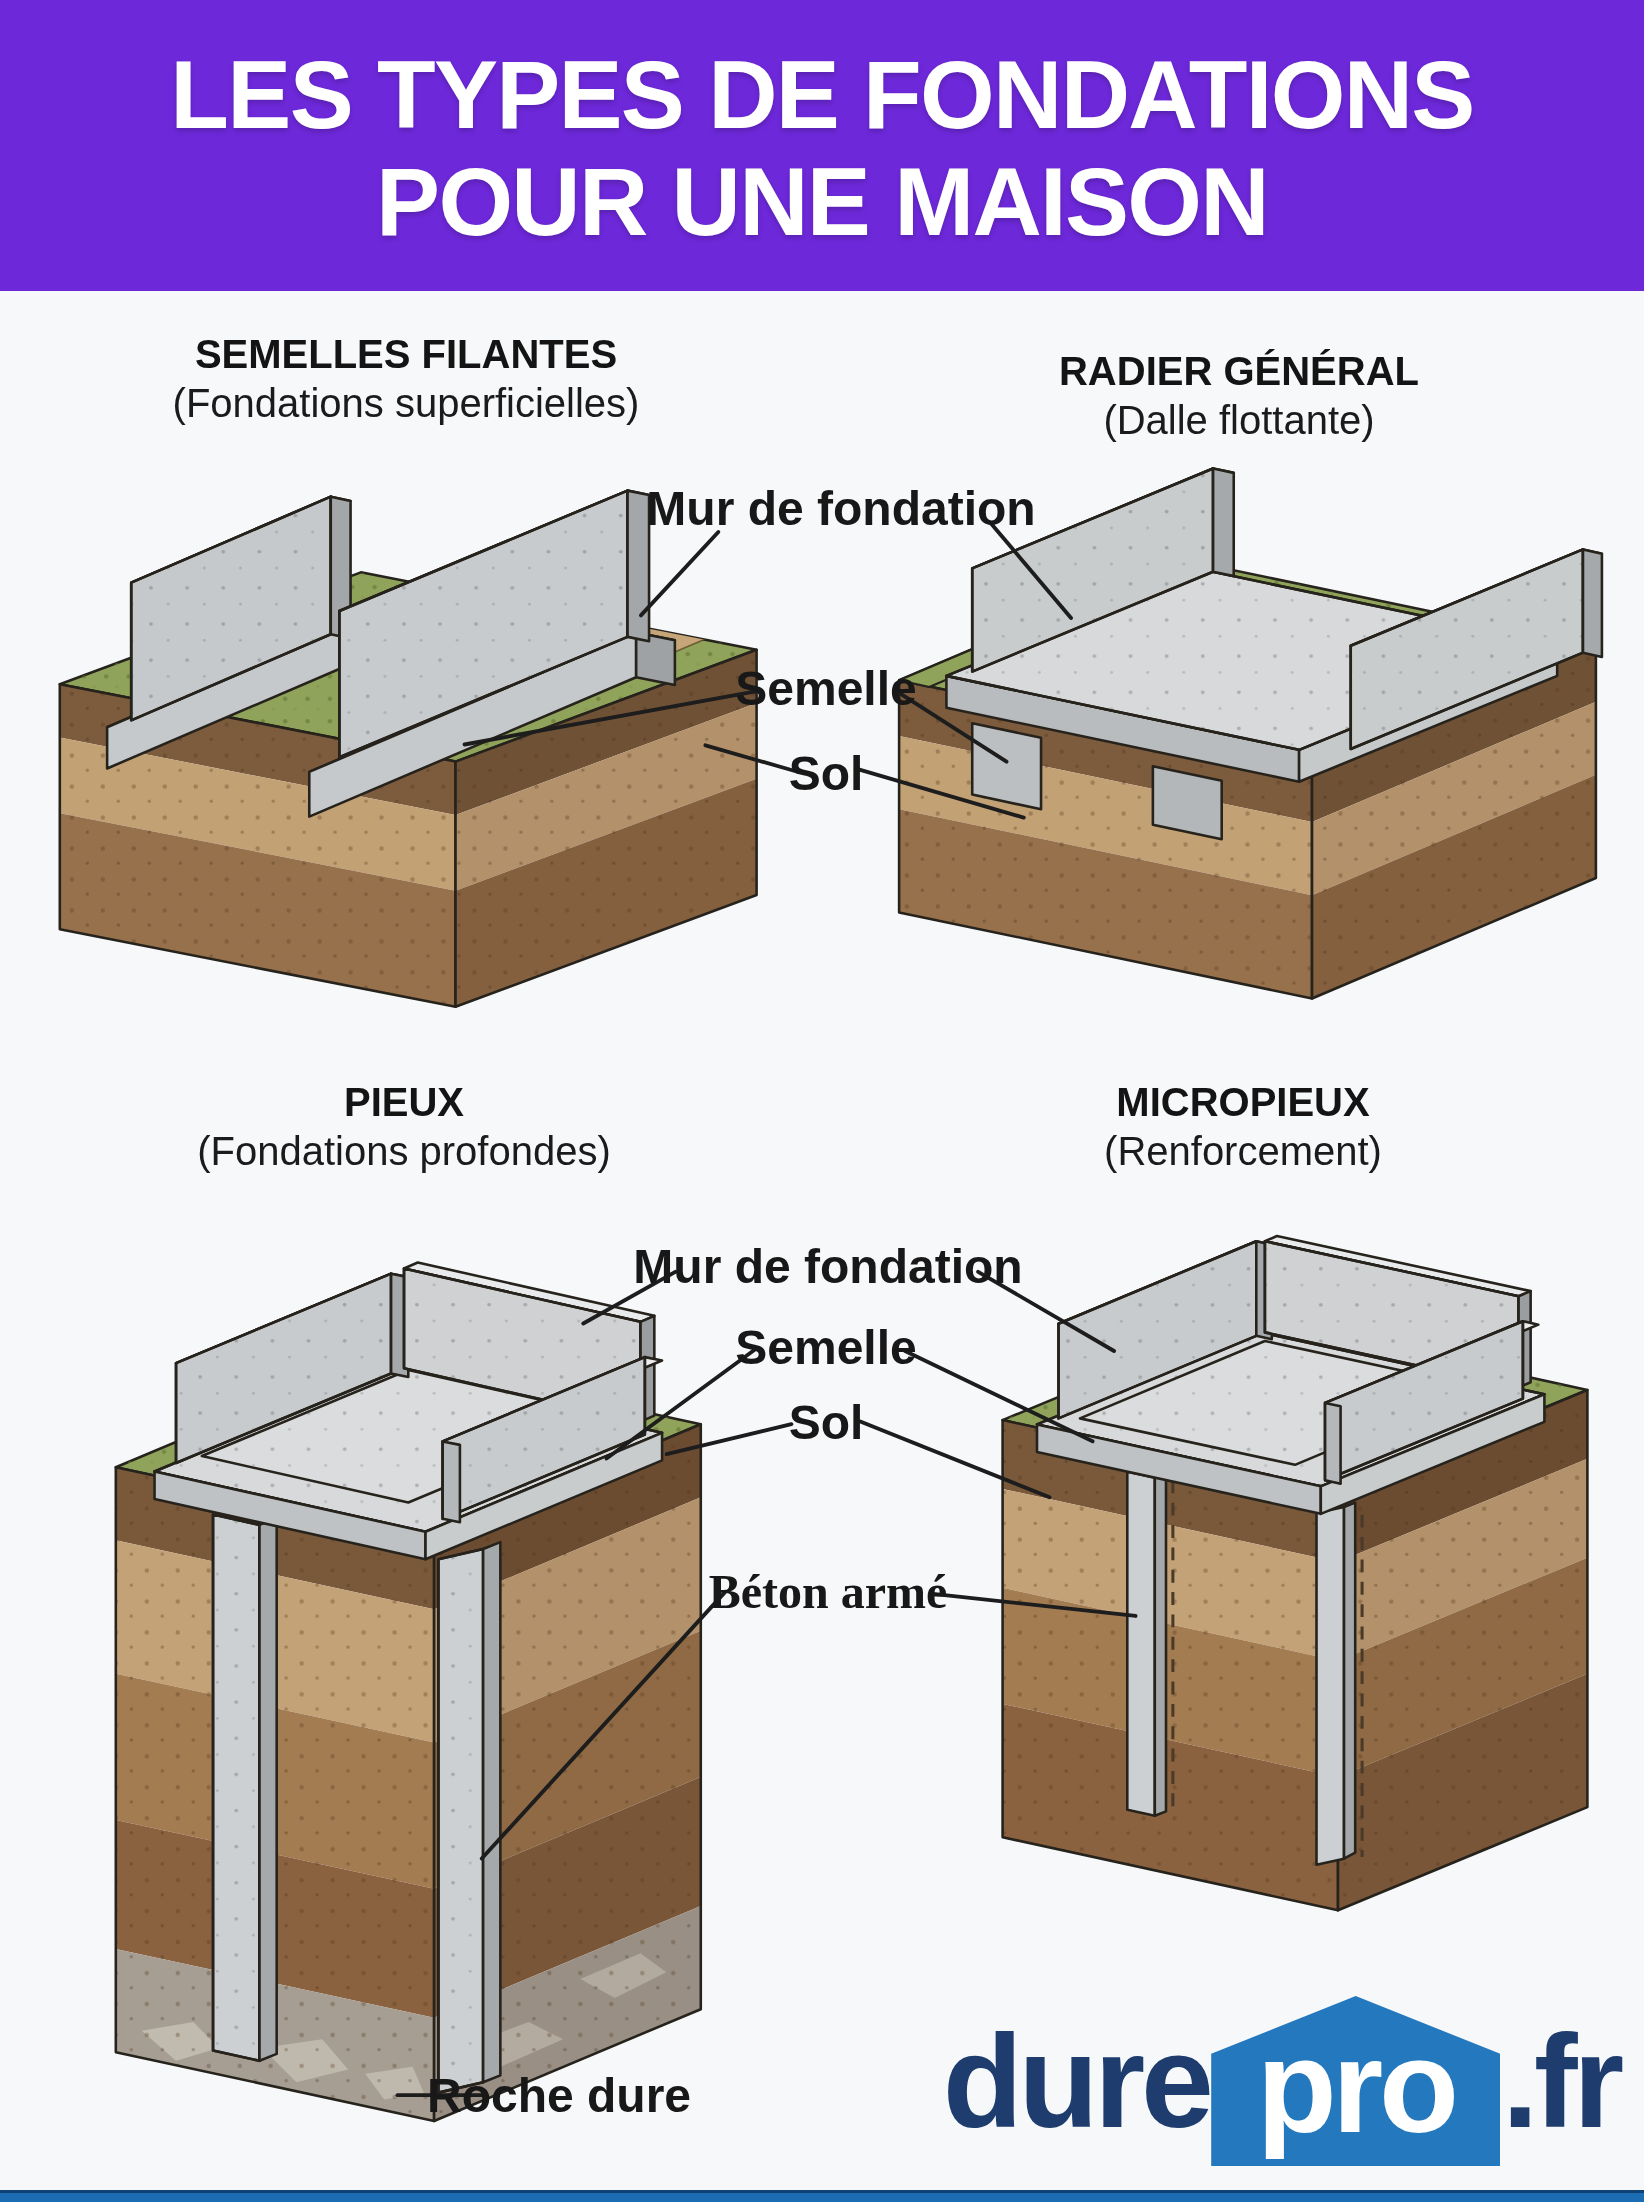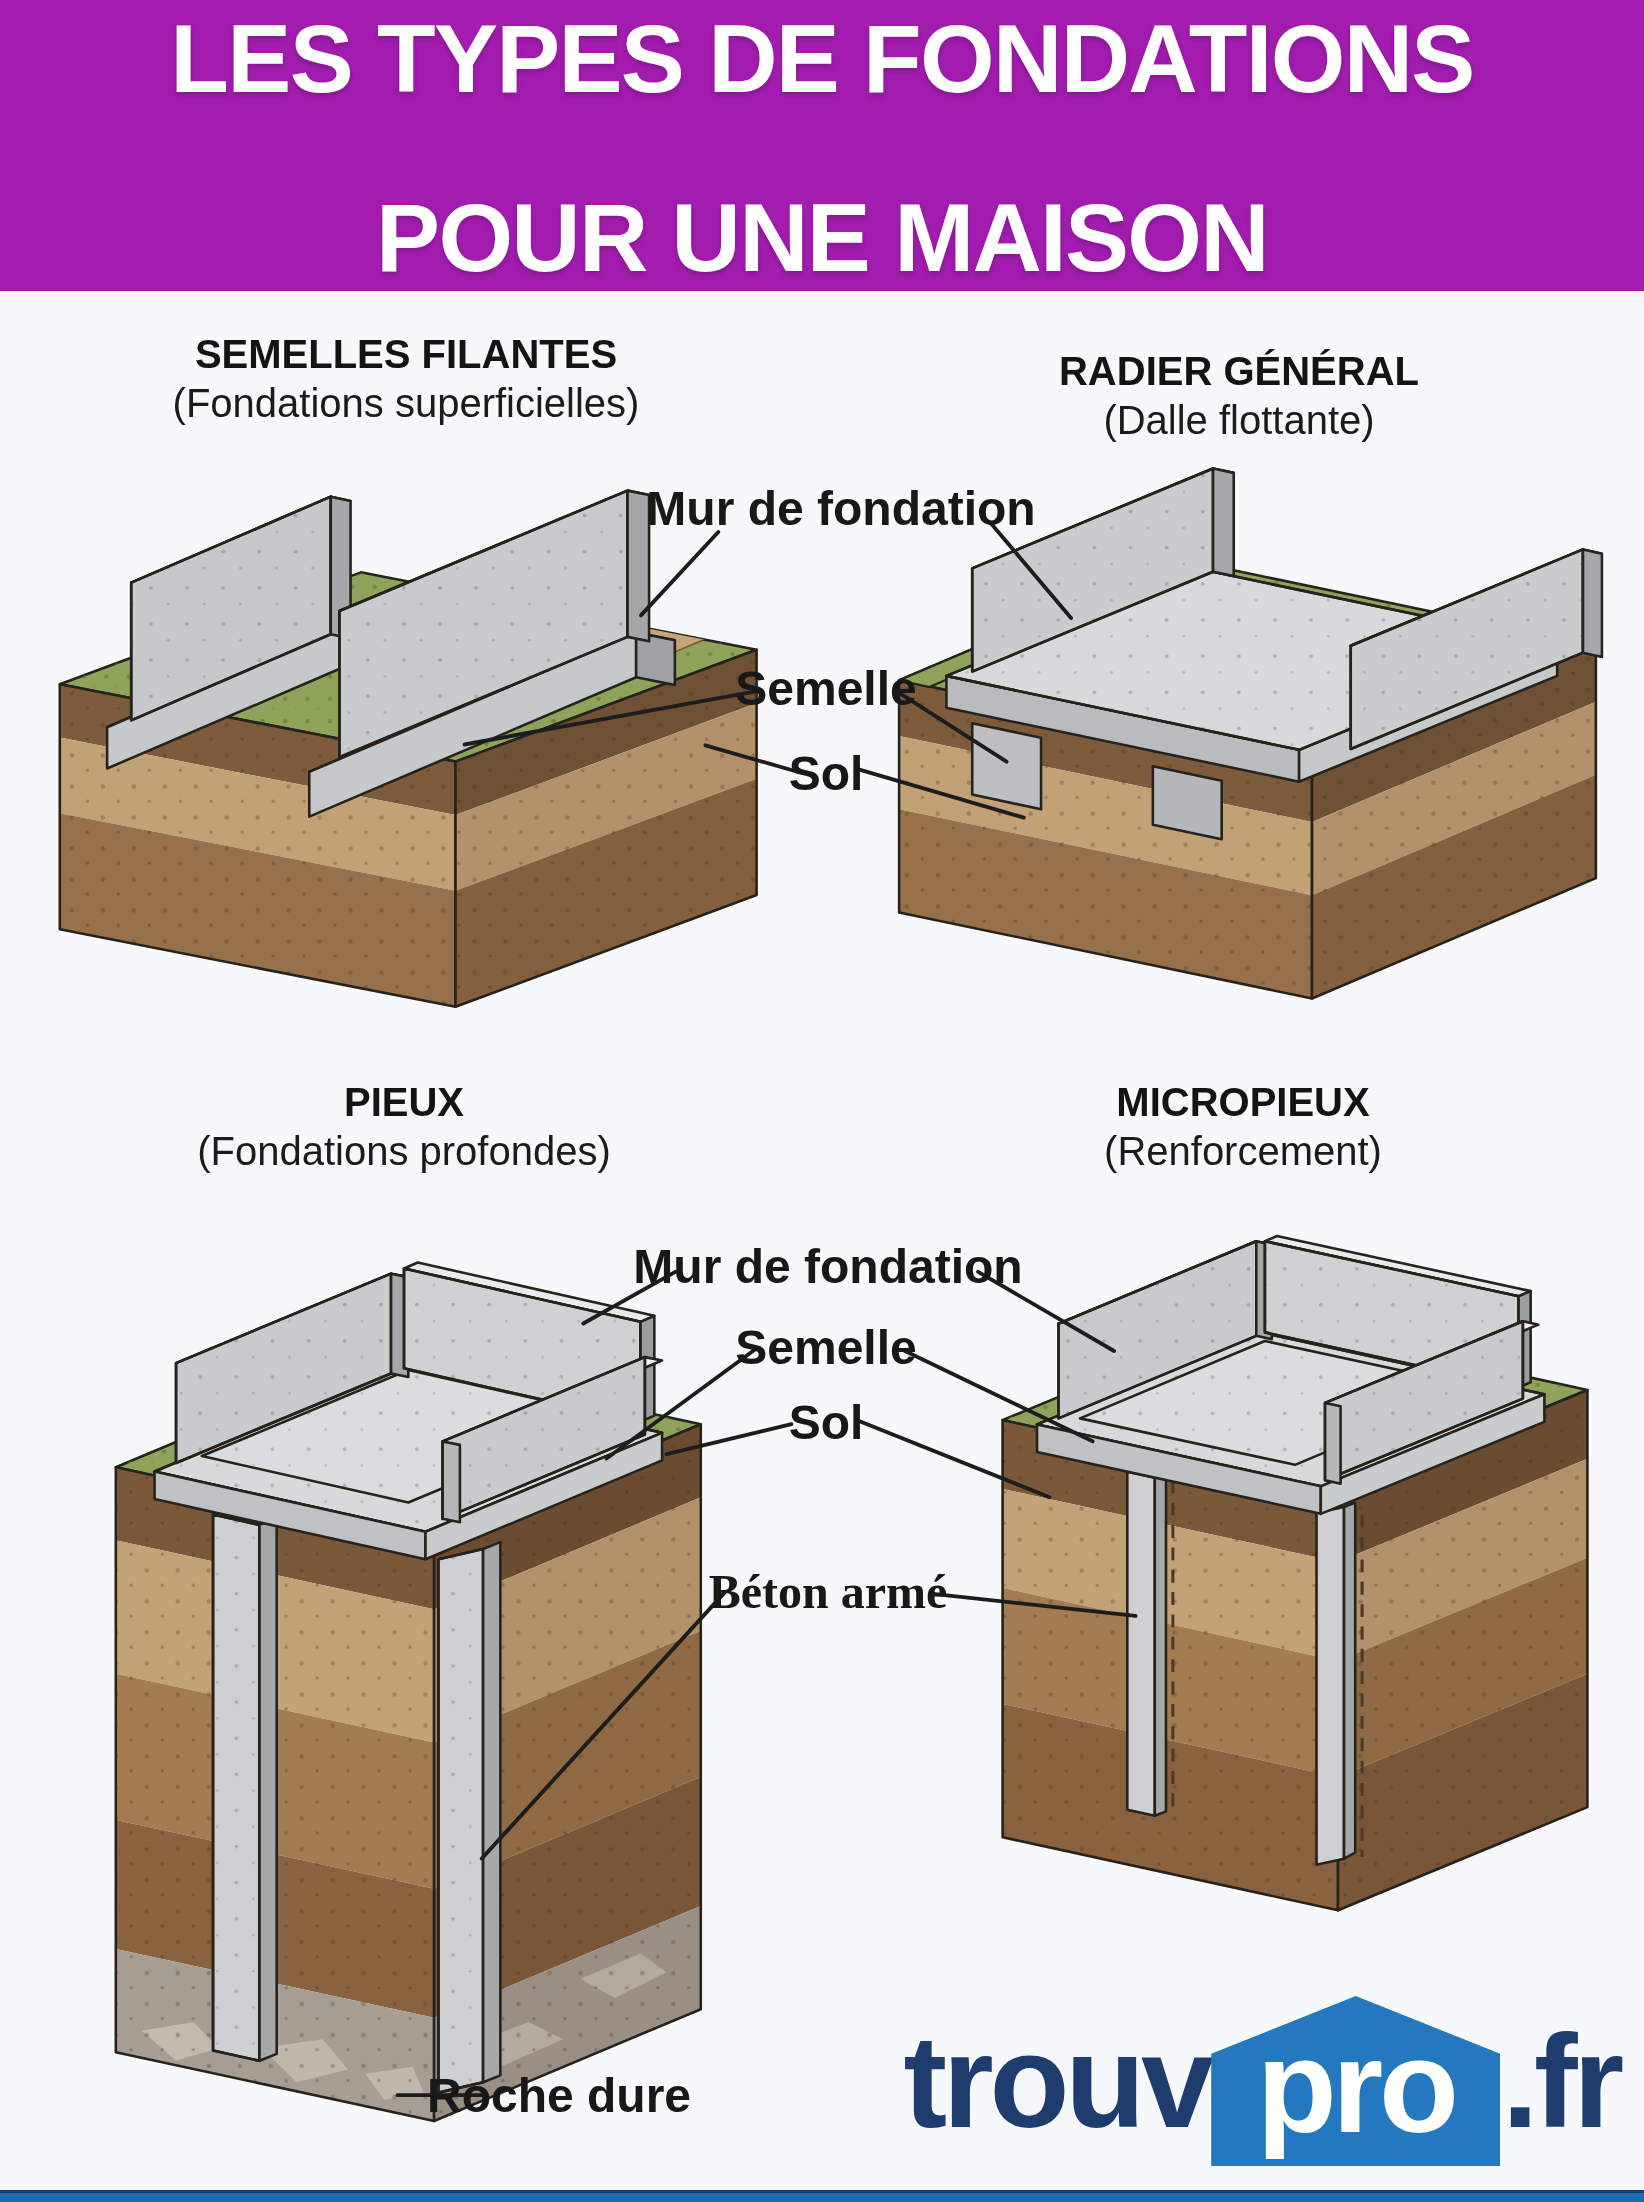--- a/index.html
+++ b/index.html
@@ -5,22 +5,22 @@
   html,body{margin:0;padding:0;background:#e9eef2;}
   .page{
     position:relative;width:1644px;height:2203px;overflow:hidden;
     background:#f6f8fa;
     font-family:"Liberation Sans","DejaVu Sans",sans-serif;
     color:#151515;
   }
   
   .header{
     position:absolute;left:0;top:0;width:1644px;height:291px;
-    background:#a21caf;
-    display:flex;flex-direction:column;align-items:center;justify-content:space-between;
+    background:#6d28d9;
+    display:flex;flex-direction:column;align-items:center;justify-content:center;
     padding-top:5.2px;box-sizing:border-box;
   }
   .header .line{
     color:#ffffff;font-weight:800;font-size:96px;line-height:107px;
     letter-spacing:-1.7px;text-align:center;white-space:nowrap;
     text-shadow:0 2.6px 5.2px rgba(0,0,0,0.18);
   }
   
   .sec{position:absolute;transform:translateX(-50%);text-align:center;white-space:nowrap;}
   .sec .t{font-size:40px;font-weight:800;line-height:50px;color:#141414;letter-spacing:0;}
@@ -386,21 +386,21 @@
   <div class="lbl" style="left:841px;top:508px;">Mur de fondation</div>
   <div class="lbl" style="left:826px;top:688px;">Semelle</div>
   <div class="lbl" style="left:826px;top:773px;">Sol</div>
   <div class="lbl" style="left:828px;top:1266px;">Mur de fondation</div>
   <div class="lbl" style="left:826px;top:1347px;">Semelle</div>
   <div class="lbl" style="left:826px;top:1422px;">Sol</div>
   <div class="lbl" style="left:828px;top:1591px;font-family:Liberation Serif, serif;">Béton armé</div>
   <div class="lbl" style="left:559px;top:2095px;">Roche dure</div>
 
   <div class="logo">
-    <span class="word">trouv</span>
+    <span class="word">dure</span>
     <span class="house">
       <span class="pro">pro</span>
     </span>
     <span class="word">.fr</span>
   </div>
 
   <div class="bottombar"></div>
 
 </div>
 

